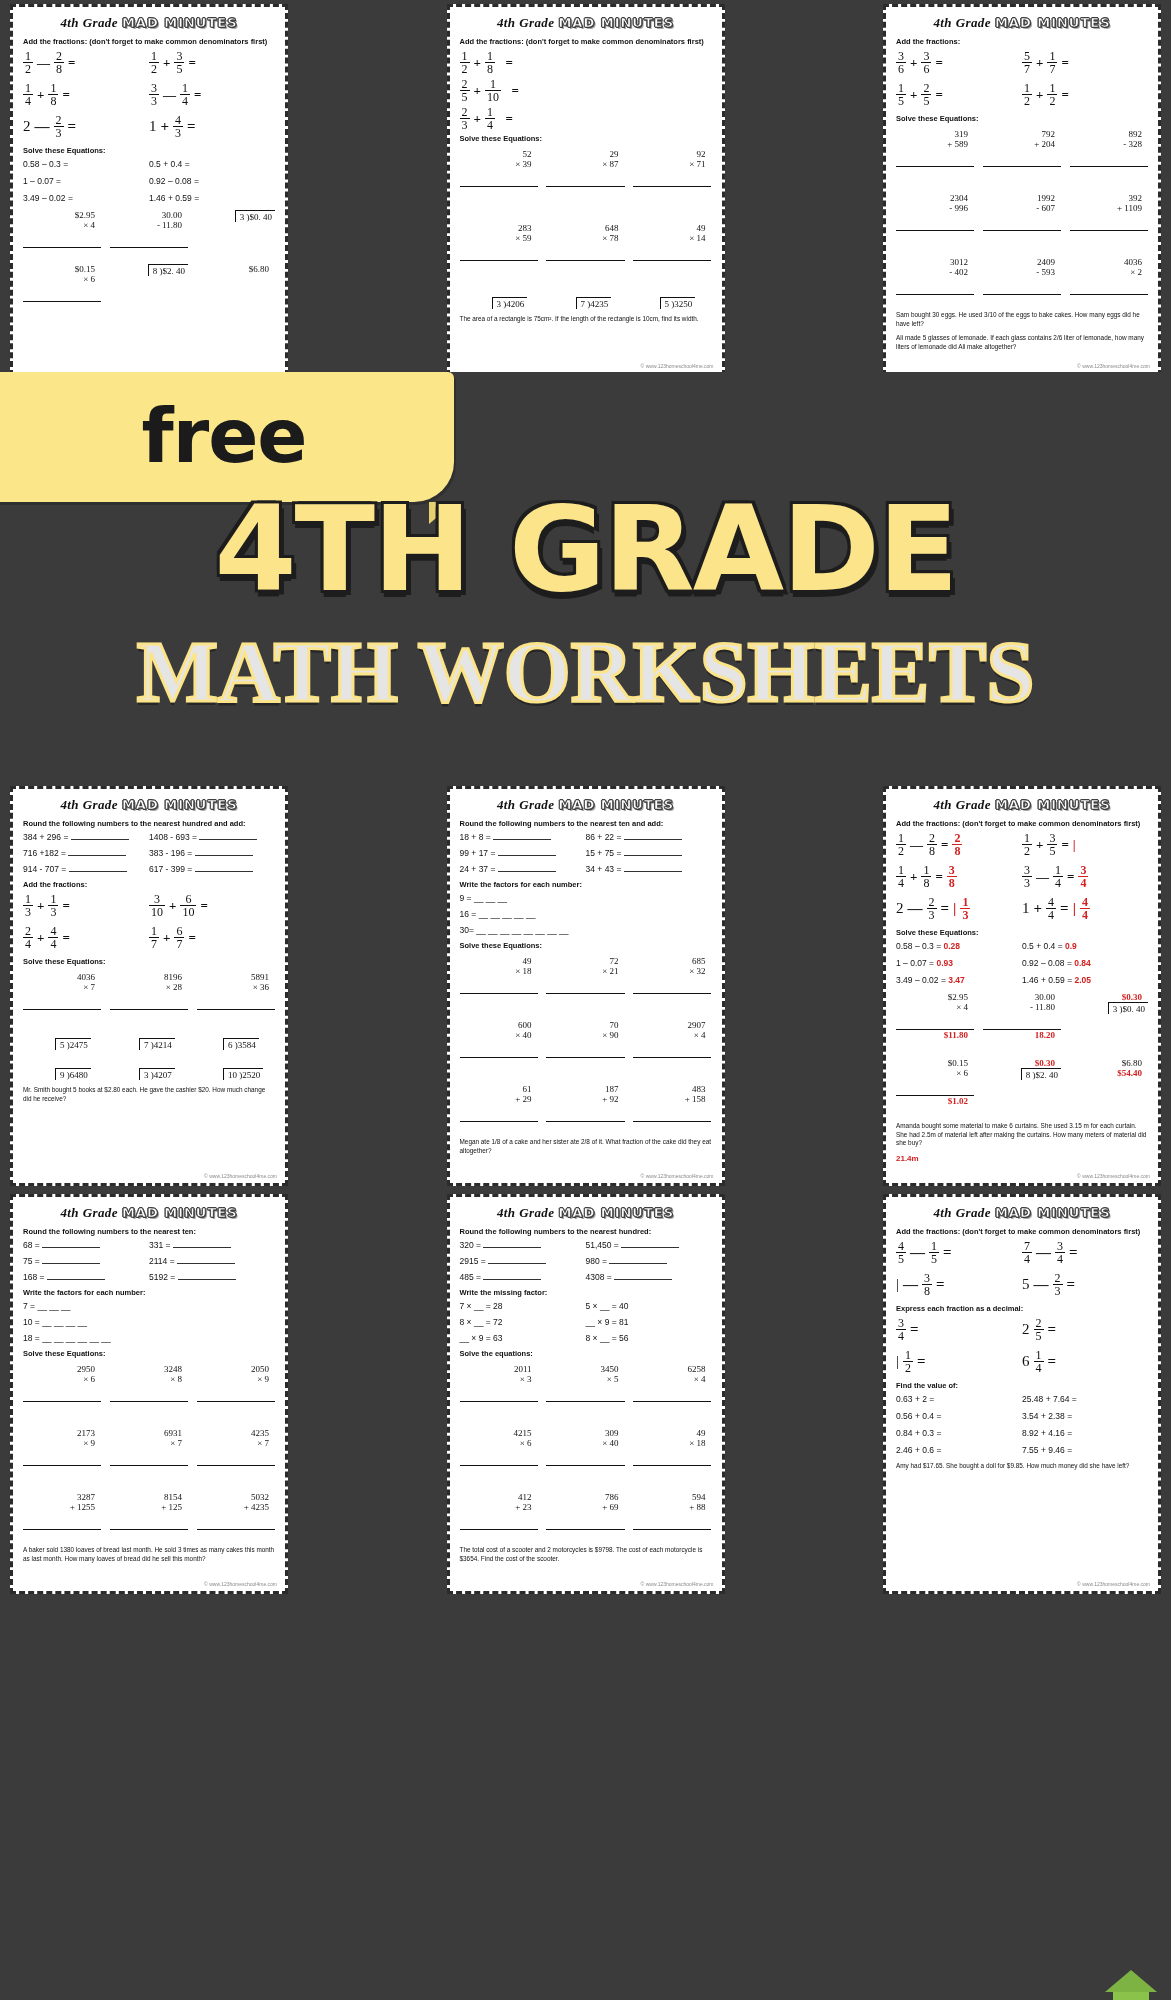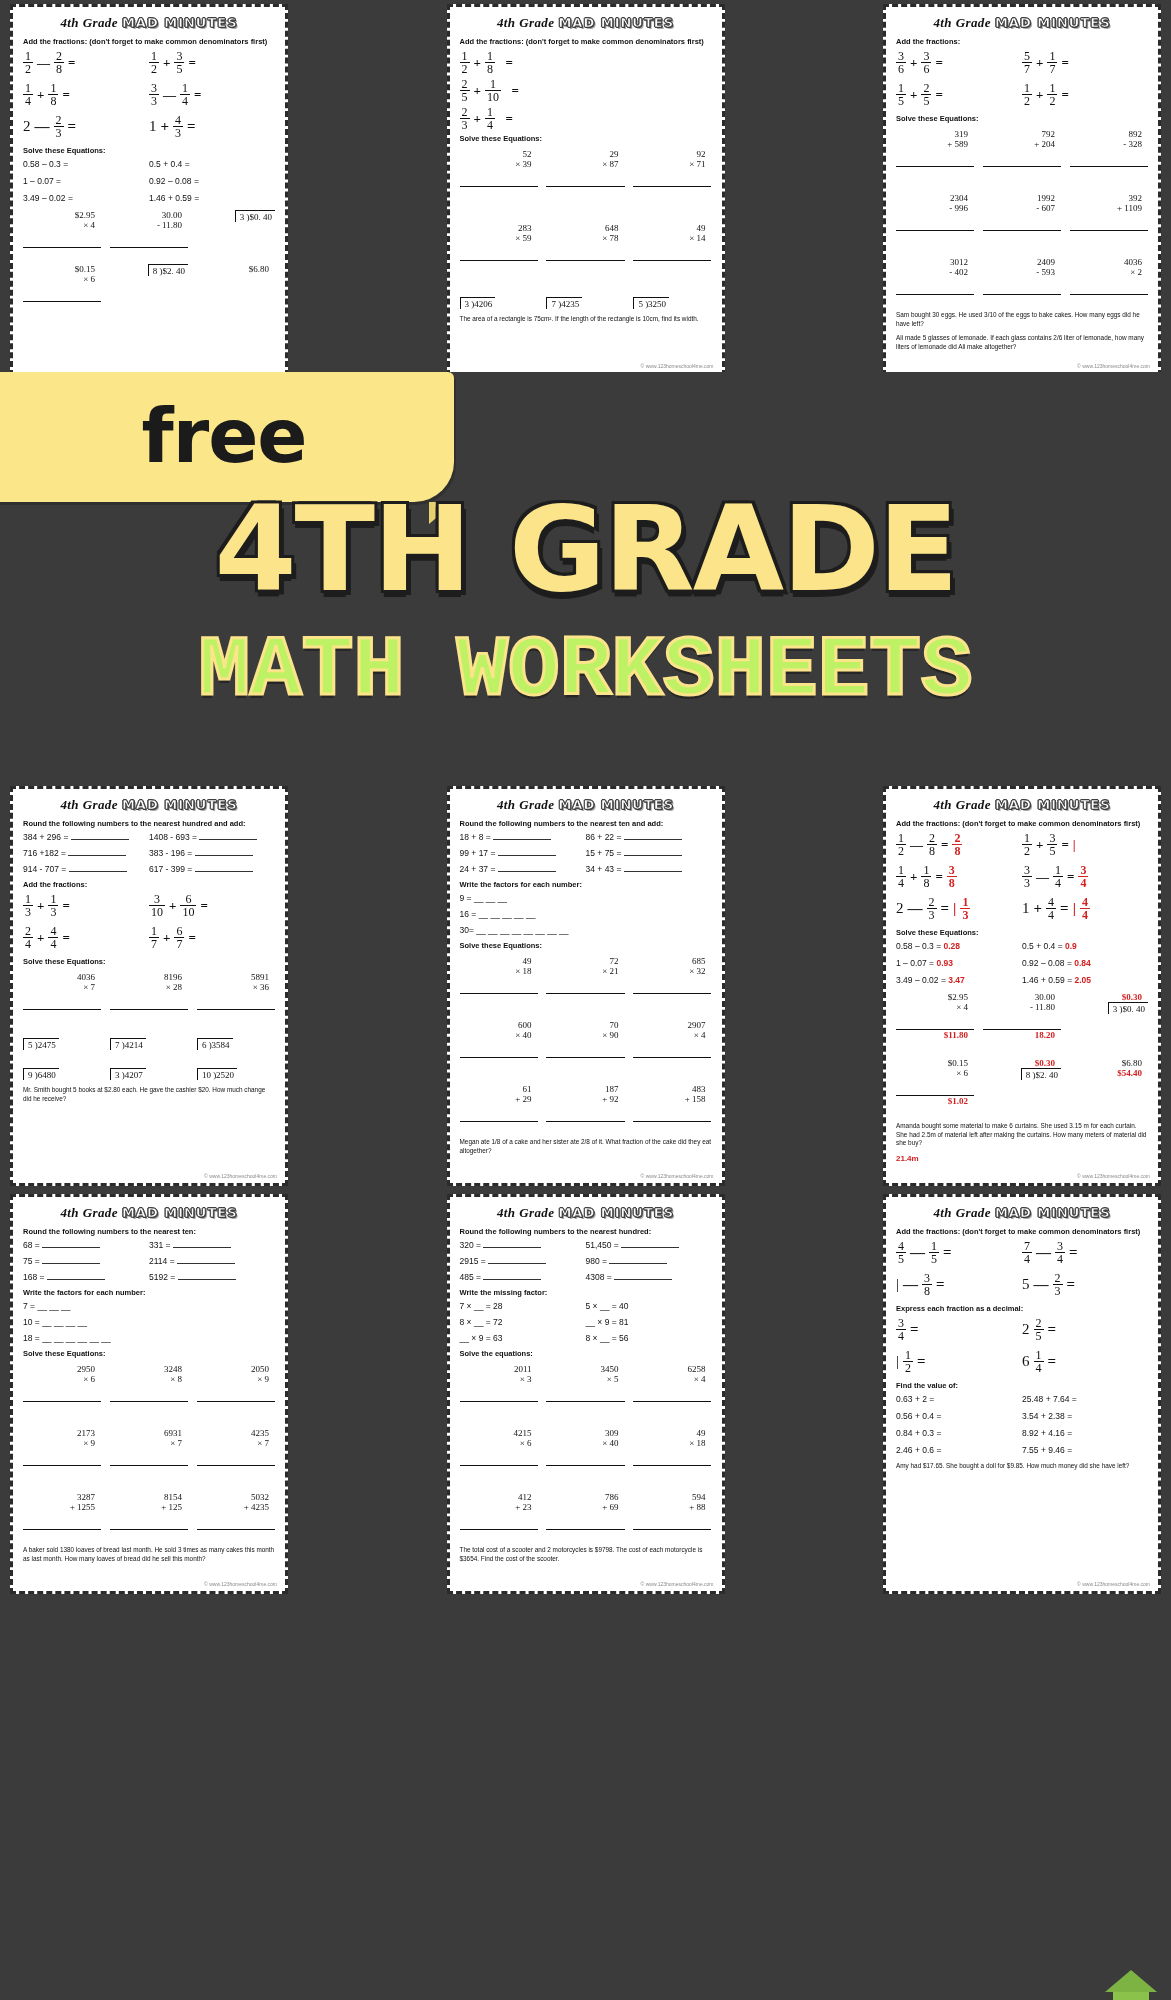--- a/index.html
+++ b/index.html
@@ -91,21 +91,21 @@
     font-family:"Liberation Serif", serif;
     font-size:9px;
     text-align:right;
     width:74px;
     margin-bottom:10px;
   }
   .vert .l1 { padding-right:6px; }
   .vert .l2 { border-bottom:1.1px solid #111; padding-right:6px; padding-bottom:17px; }
   .vert .res { color:#d42020; font-weight:bold; padding-right:6px; }
 
-  .divbox { font-family:"Liberation Serif", serif; font-size:9px; display:inline-block; }
+  .divbox { font-family:"Liberation Serif", serif; font-size:9px; display:inline-block;margin-left:32px; }
   .divbox .dv { border-top:1.1px solid #111; border-left:1.1px solid #111; padding:1px 3px 0 4px; display:inline-block; }
 
   .blankline { font-size:8.5px; margin-bottom:6px; }
   .u { display:inline-block; border-bottom:1px solid #333; min-width:58px; }
 
   .word { font-size:6.4px; line-height:1.35; margin-top:6px; }
   .credit {
     position:absolute; right:8px; bottom:4px;
     font-size:5px; color:#8a8a8a;
   }
@@ -154,25 +154,25 @@
     text-shadow:
       5px 5px 0 #1d1d1d, -3px -3px 0 #1d1d1d,
       3px -3px 0 #1d1d1d, -3px 3px 0 #1d1d1d,
       0 7px 0 #1d1d1d;
   }
   .sub-title {
     position:absolute;
     left:0; top:250px;
     width:1171px;
     text-align:center;
-    font-family:Liberation Mono, monospace;
+    font-family:Liberation Serif, serif;
     font-weight:bold;
     font-size:86px;
     letter-spacing:0px;
-    color:#bef264;
+    color:#e5e5e5;
     -webkit-text-stroke:3px #fbe48a;
     text-shadow:0 4px 0 rgba(0,0,0,0.35);
   }
 
   
   #row-top { top:4px; }
   #row-mid { top:786px; }
   #row-bot { top:1194px; }
 
   

